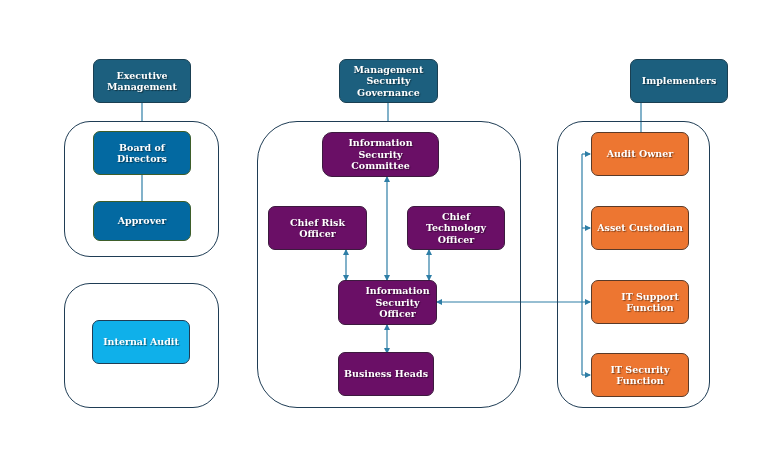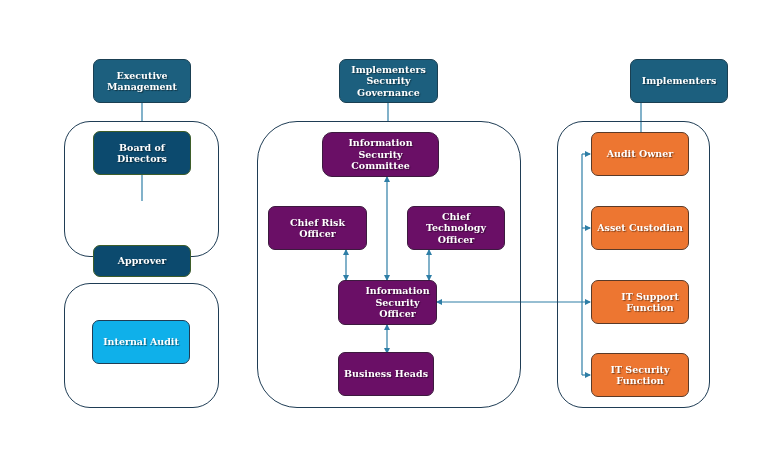--- a/index.html
+++ b/index.html
@@ -5,21 +5,21 @@
   html, body { margin:0; padding:0; background:#ffffff; }
   #stage { position:relative; width:768px; height:467px; overflow:hidden; background:#ffffff;
     font-family:"DejaVu Serif", "Liberation Serif", serif; }
   svg#lines { position:absolute; left:0; top:0; width:768px; height:467px; }
   .group { position:absolute; border:1.5px solid #1f3d55; border-radius:26px; box-sizing:border-box; background:transparent; }
   .box { position:absolute; box-sizing:border-box; border-radius:7px; border:1.5px solid #2b3a44;
     display:flex; align-items:center; justify-content:center; text-align:center;
     color:#ffffff; font-weight:bold; font-size:9.5px; line-height:11.5px; padding:0 4px;
     text-shadow:1px 1px 1px rgba(0,0,0,0.45); }
   .header { background:#1c5f7e; border-color:#1a3f52; }
-  .green { background:#0c4a6e; border-color:#3e5e2a; }
+  .green { background:#0369a1; border-color:#3e5e2a; }
   .purple { background:#6a0f66; border-color:#3c1a3e; }
   .orange { background:#ed7631; border-color:#5a3a28; }
   .blue { background:#0fb0ea; border-color:#1f3d55; }
 </style>
 </head>
 <body>
 
 <div id="stage">
 
   <svg id="lines" viewBox="0 0 768 467">
@@ -53,30 +53,30 @@
 
   <div class="group" style="left:64px; top:121px; width:155px; height:136px;"></div>
   <div class="group" style="left:64px; top:283px; width:155px; height:125px;"></div>
   <div class="group" style="left:257px; top:121px; width:264px; height:287px; border-radius:40px;"></div>
   <div class="group" style="left:557px; top:121px; width:153px; height:287px;"></div>
 
   <div class="box header" style="left:93px; top:59px; width:98px; height:44px;">
     <span>Executive Management</span>
   </div>
   <div class="box header" style="left:339px; top:59px; width:99px; height:44px;">
-    <span>Implementers Security Governance</span>
+    <span>Management Security Governance</span>
   </div>
   <div class="box header" style="left:592px; top:59px; width:98px; height:44px;margin-left:38px;">
     <span>Implementers</span>
   </div>
 
   <div class="box green" style="left:93px; top:131px; width:98px; height:44px;">
     <span>Board of Directors</span>
   </div>
-  <div class="box green" style="left:93px; top:201px; width:98px; height:32px;margin-top:44px;">
+  <div class="box green" style="left:93px; top:201px; width:98px; height:40px;">
     <span>Approver</span>
   </div>
 
   <div class="box blue" style="left:92px; top:320px; width:98px; height:44px;">
     <span>Internal Audit</span>
   </div>
 
   <div class="box purple" style="left:322px; top:132px; width:117px; height:45px;border-radius:10px;">
     <span style="display:block; width:70px;">Information Security Committee</span>
   </div>

